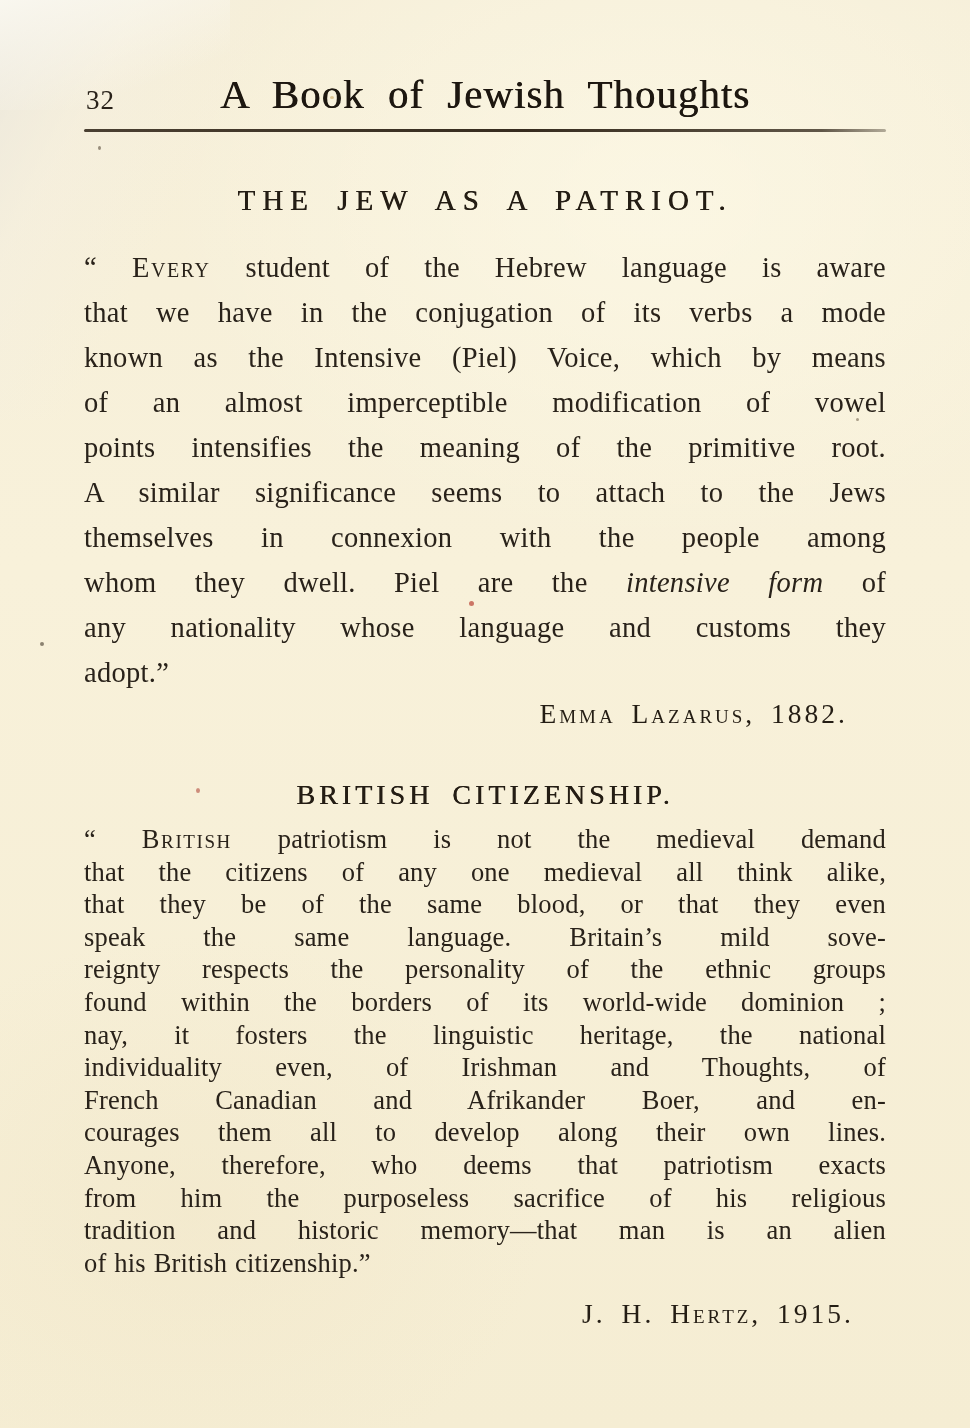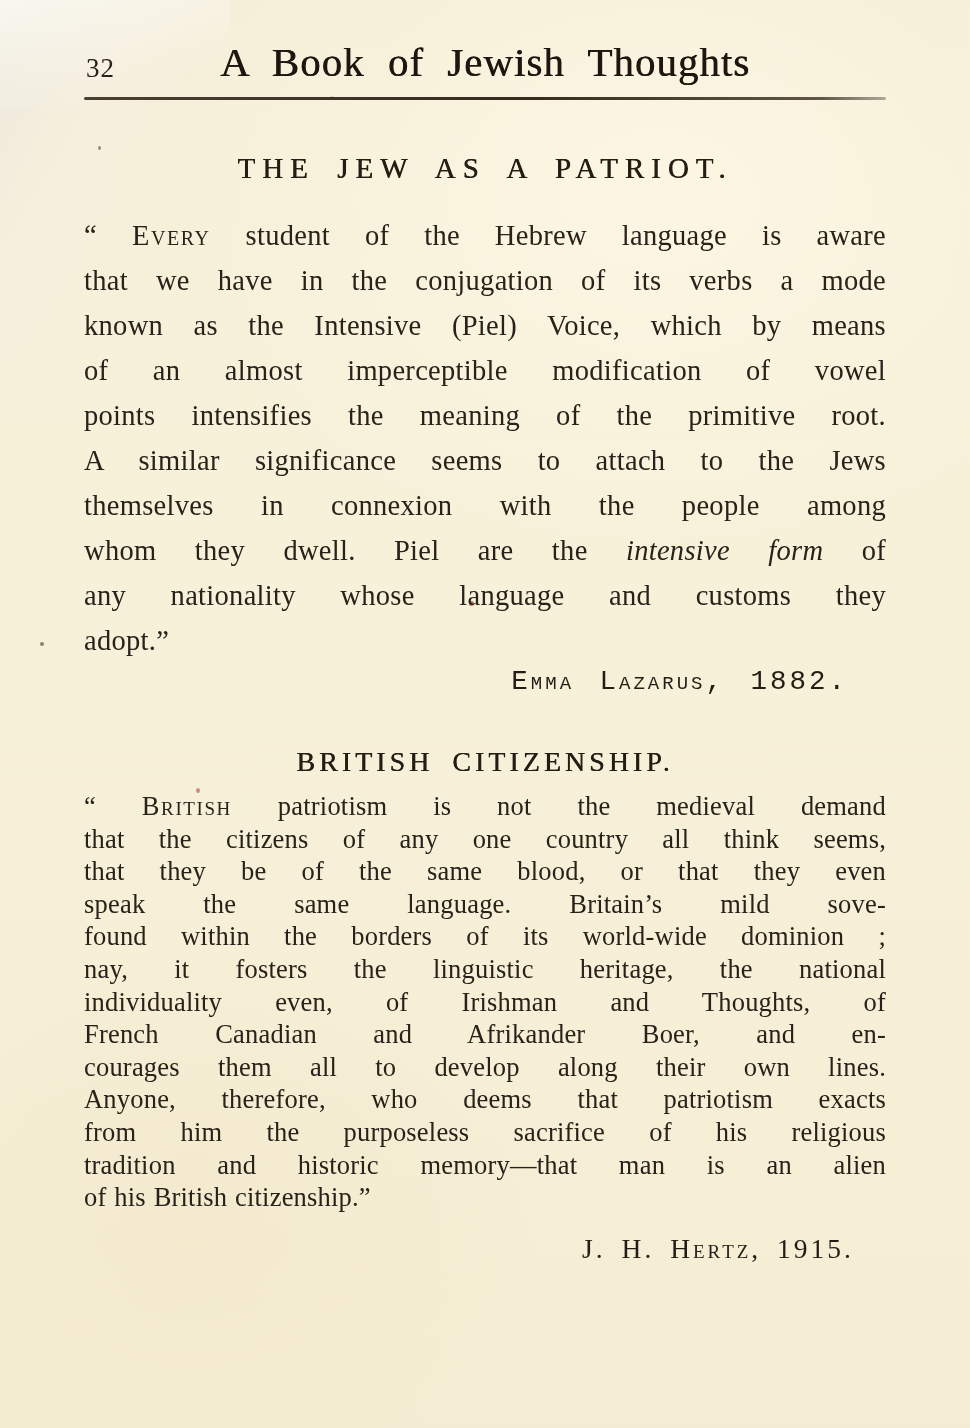--- a/index.html
+++ b/index.html
@@ -39,21 +39,21 @@
       rgba(250, 248, 240, 0) 72%);
     pointer-events: none;
   }
   .content {
     position: relative;
     padding: 0 84px;
   }
   
   .running-head {
     position: relative;
-    margin-top: 40px;
+    margin-top: 72px;
     height: 46px;
   }
   .pageno {
     position: absolute;
     left: 2px;
     bottom: 2px;
     font-size: 27px;
     letter-spacing: 1px;
   }
   .booktitle {
@@ -101,21 +101,21 @@
     white-space: normal;
   }
   .jlast { text-align-last: left; }
   .smallcaps { font-variant: small-caps; letter-spacing: 1.6px; }
   .italic { font-style: italic; }
   .attribution {
     text-align: right;
     font-size: 27.5px;
     color: #241d14;
   }
-  .attribution-1 { margin-top: 3px; padding-right: 38px; font-family: Liberation Mono, monospace; }
+  .attribution-1 { margin-top: 3px; padding-right: 38px; }
   .attribution-2 { margin-top: 19px; padding-right: 32px; }
   .attribution .sc {
     font-variant: small-caps;
     letter-spacing: 3px;
     word-spacing: 6px;
   }
   
   .speck { position: absolute; border-radius: 50%; pointer-events: none; }
   .speck-1 { left: 469px; top: 601px; width: 5px; height: 5px; background: #c05848; opacity: .8; }
   .speck-2 { left: 40px;  top: 642px; width: 4px; height: 4px; background: #43382a; opacity: .6; }
@@ -162,23 +162,24 @@
         </div>
       <div class="attribution attribution-1">
         <span class="sc">Emma Lazarus, 1882.</span>
       </div>
     </section>
 
     <section>
       <h2 class="section-heading heading-2">BRITISH CITIZENSHIP.</h2>
       <div class="quote-para para-2">
           <div class="jline"><span>“ </span><span class="smallcaps">British</span><span> patriotism is not the medieval demand</span></div>
-          <div class="jline"><span>that the citizens of any one country all think seems,</span></div>
+          <div class="jline"><span>that the citizens of any one medieval all think alike,</span></div>
           <div class="jline"><span>that they be of the same blood, or that they even</span></div>
           <div class="jline"><span>speak the same language. Britain’s mild sove-</span></div>
+          <div class="jline"><span>reignty respects the personality of the ethnic groups</span></div>
           <div class="jline"><span>found within the borders of its world-wide dominion ;</span></div>
           <div class="jline"><span>nay, it fosters the linguistic heritage, the national</span></div>
           <div class="jline"><span>individuality even, of Irishman and Thoughts, of</span></div>
           <div class="jline"><span>French Canadian and Afrikander Boer, and en-</span></div>
           <div class="jline"><span>courages them all to develop along their own lines.</span></div>
           <div class="jline"><span>Anyone, therefore, who deems that patriotism exacts</span></div>
           <div class="jline"><span>from him the purposeless sacrifice of his religious</span></div>
           <div class="jline"><span>tradition and historic memory—that man is an alien</span></div>
           <div class="jline jlast"><span>of his British citizenship.”</span></div>
         </div>

